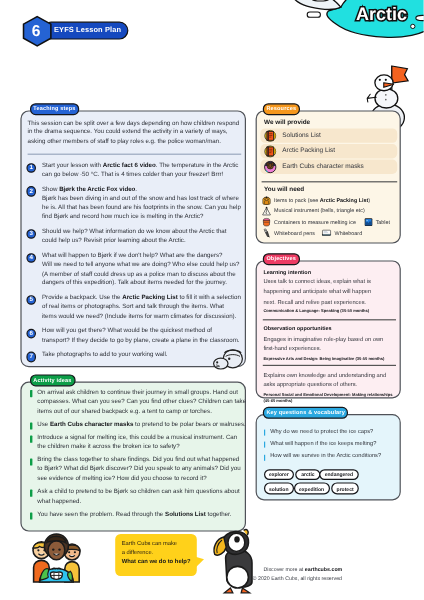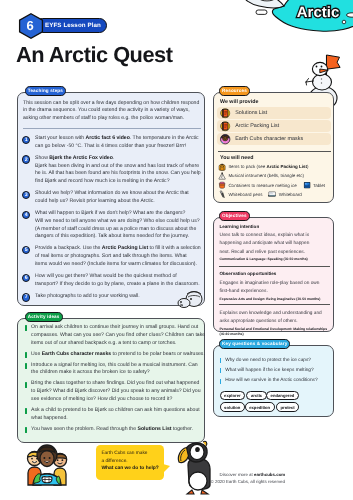--- a/index.html
+++ b/index.html
@@ -123,21 +123,20 @@
     <div class="hex">
       <svg width="26" height="26" viewBox="0 0 26 26">
           <polygon points="13,.8 24.4,7.1 24.4,18.9 13,25.2 1.6,18.9 1.6,7.1" fill="#2563d4" stroke="#111" stroke-width="1.3"></polygon>
         </svg>
       <div class="num">6</div>
     </div>
     <div class="pill">
       <span>EYFS Lesson Plan</span>
     </div>
   </div>
-  <h1 class="title">An Arctic Quest</h1>
   <div class="panel" id="teaching">
     <div class="ts-intro">
       <div class="ln">This session can be split over a few days depending on how children respond</div>
       <div class="ln">in the drama sequence. You could extend the activity in a variety of ways,</div>
       <div class="ln">asking other members of staff to play roles e.g. the police woman/man.</div>
     </div>
     <div class="ts-div" style="top:35px"></div>
     <div class="steps">
       <div class="step">
           <div class="bullet">1</div>

